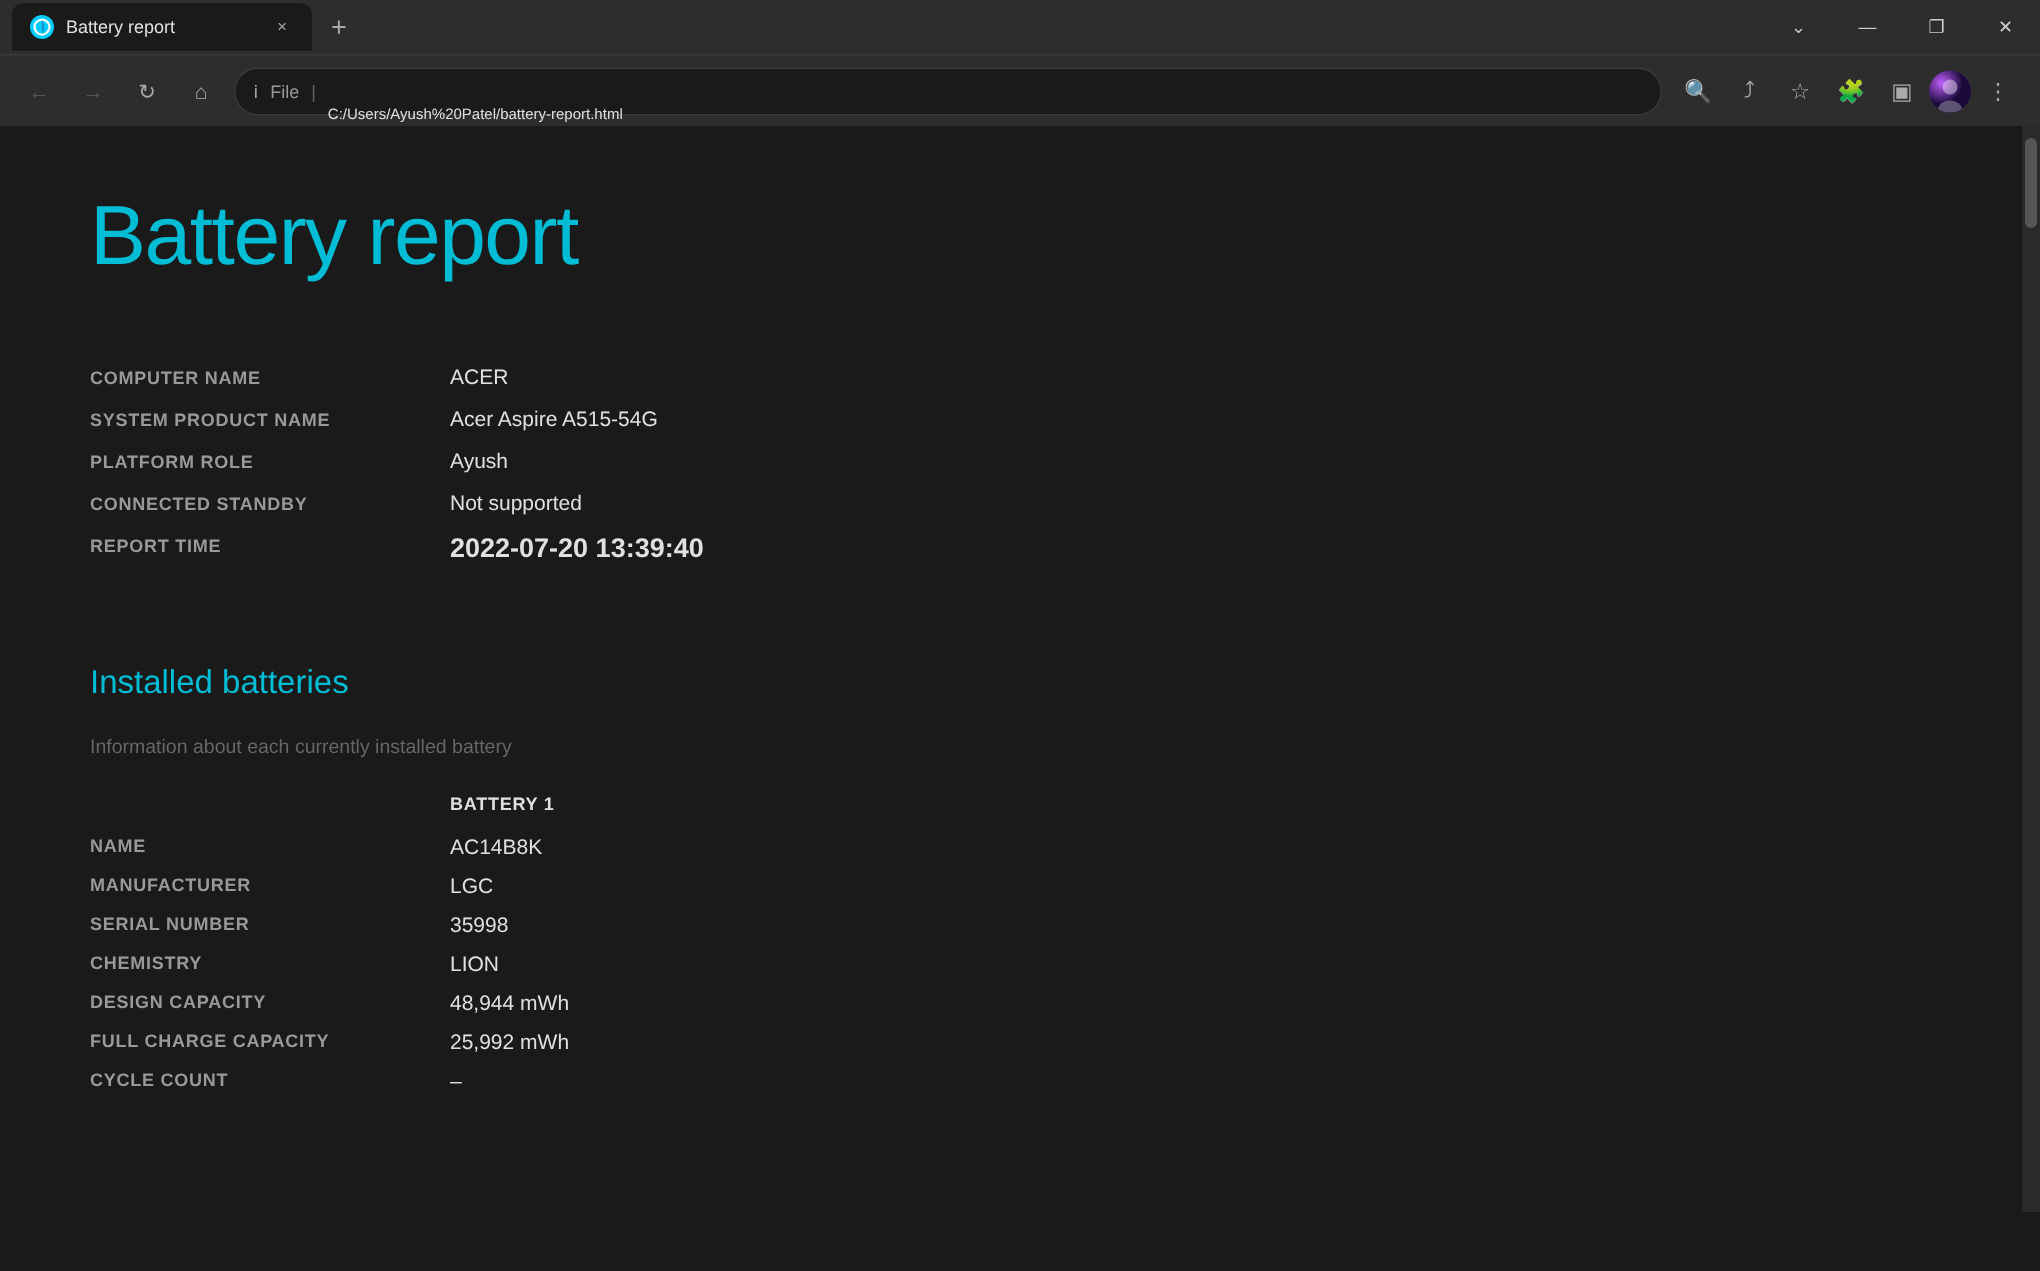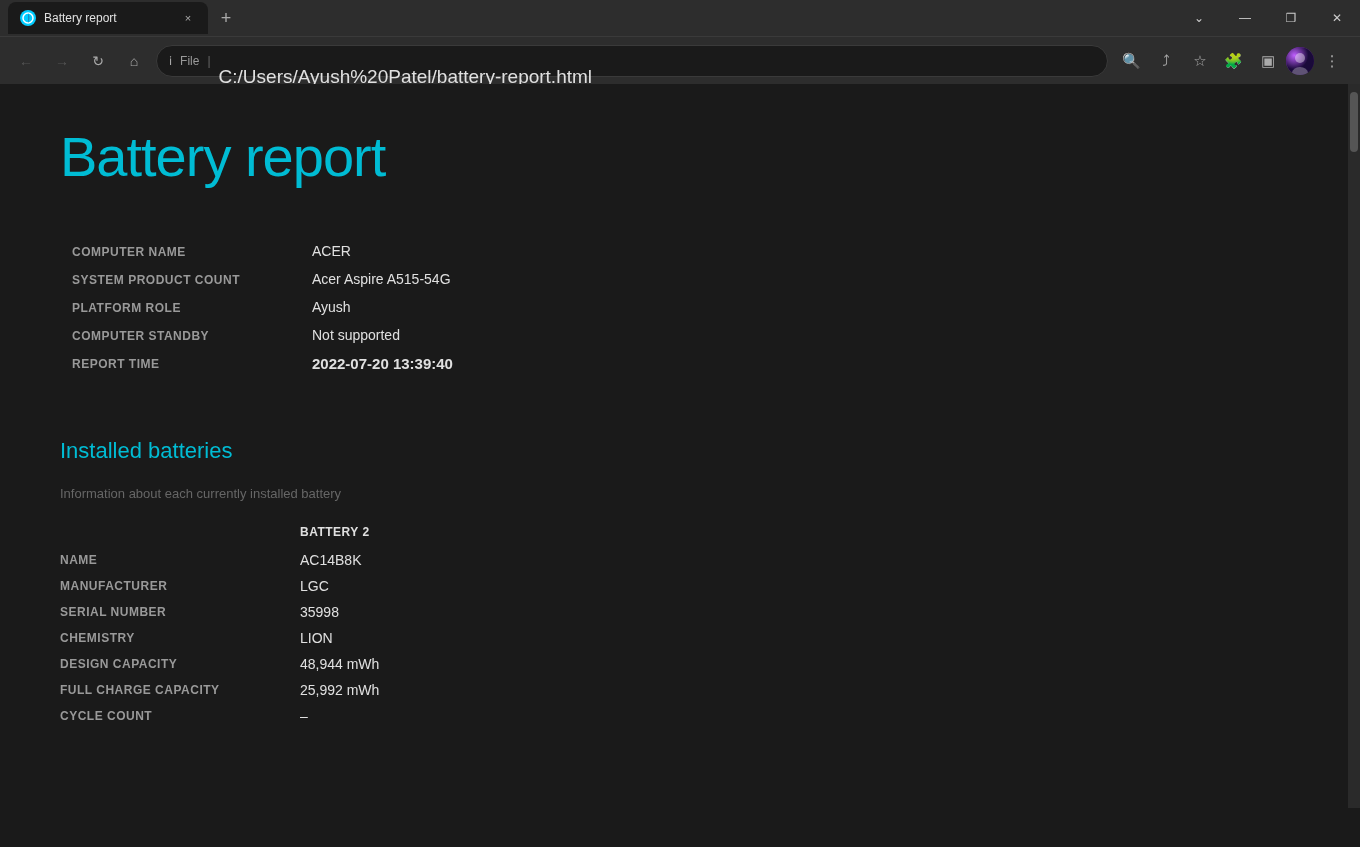--- a/index.html
+++ b/index.html
@@ -134,21 +134,21 @@
     }
 
     .address-label {
       color: #999;
       font-size: 12px;
       text-align: center;
     }
 
     .address-url {
       color: #e0e0e0;
-      font-size: 19px;
+      font-size: 10px;
       margin-top: 32px;
     }
 
     .address-sep {
       color: #666;
       font-size: 12px;
     }
 
     .toolbar-icons {
       display: flex;
@@ -199,41 +199,40 @@
     }
 
     .info-table {
       width: 100%;
       margin-bottom: 60px;
     }
 
     .info-row {
       display: flex;
       padding: 6px 0;
-      margin-left: 12px;
     }
 
     .info-label {
       color: #999;
       font-size: 12px;
       font-weight: 600;
       letter-spacing: 0.5px;
       width: 240px;
       flex-shrink: 0;
       padding-top: 2px;
     }
 
     .info-value {
       color: #e0e0e0;
       font-size: 14px;
     }
 
     .info-value.bold {
       font-weight: 600;
-      font-size: 15px;
+      font-size: 18px;
       text-align: center;
     }
 
     .section-title {
       color: #00bcd4;
       font-size: 22px;
       font-weight: 500;
       margin-bottom: 22px;
     }
 
@@ -370,44 +369,44 @@
     <div class="page-content" style="width:1348px;">
 
       <h1 class="page-title">Battery report</h1>
 
       <div class="info-table">
         <div class="info-row">
           <span class="info-label">COMPUTER NAME</span>
           <span class="info-value">ACER</span>
         </div>
         <div class="info-row">
-          <span class="info-label">SYSTEM PRODUCT COUNT</span>
+          <span class="info-label">SYSTEM PRODUCT NAME</span>
           <span class="info-value">Acer Aspire A515-54G</span>
         </div>
         <div class="info-row">
           <span class="info-label">PLATFORM ROLE</span>
           <span class="info-value">Ayush</span>
         </div>
         <div class="info-row">
-          <span class="info-label">COMPUTER STANDBY</span>
+          <span class="info-label">CONNECTED STANDBY</span>
           <span class="info-value">Not supported</span>
         </div>
         <div class="info-row">
           <span class="info-label">REPORT TIME</span>
           <span class="info-value bold">2022-07-20  13:39:40</span>
         </div>
       </div>
 
       <div>
         <h2 class="section-title">Installed batteries</h2>
         <p class="section-subtitle">Information about each currently installed battery</p>
 
         <div class="battery-table">
           <div class="battery-table-header">
-            <div class="battery-col-header">BATTERY 2</div>
+            <div class="battery-col-header">BATTERY 1</div>
           </div>
 
           <div class="battery-row">
             <span class="battery-row-label">NAME</span>
             <span class="battery-row-value">AC14B8K</span>
           </div>
           <div class="battery-row">
             <span class="battery-row-label">MANUFACTURER</span>
             <span class="battery-row-value">LGC</span>
           </div>

